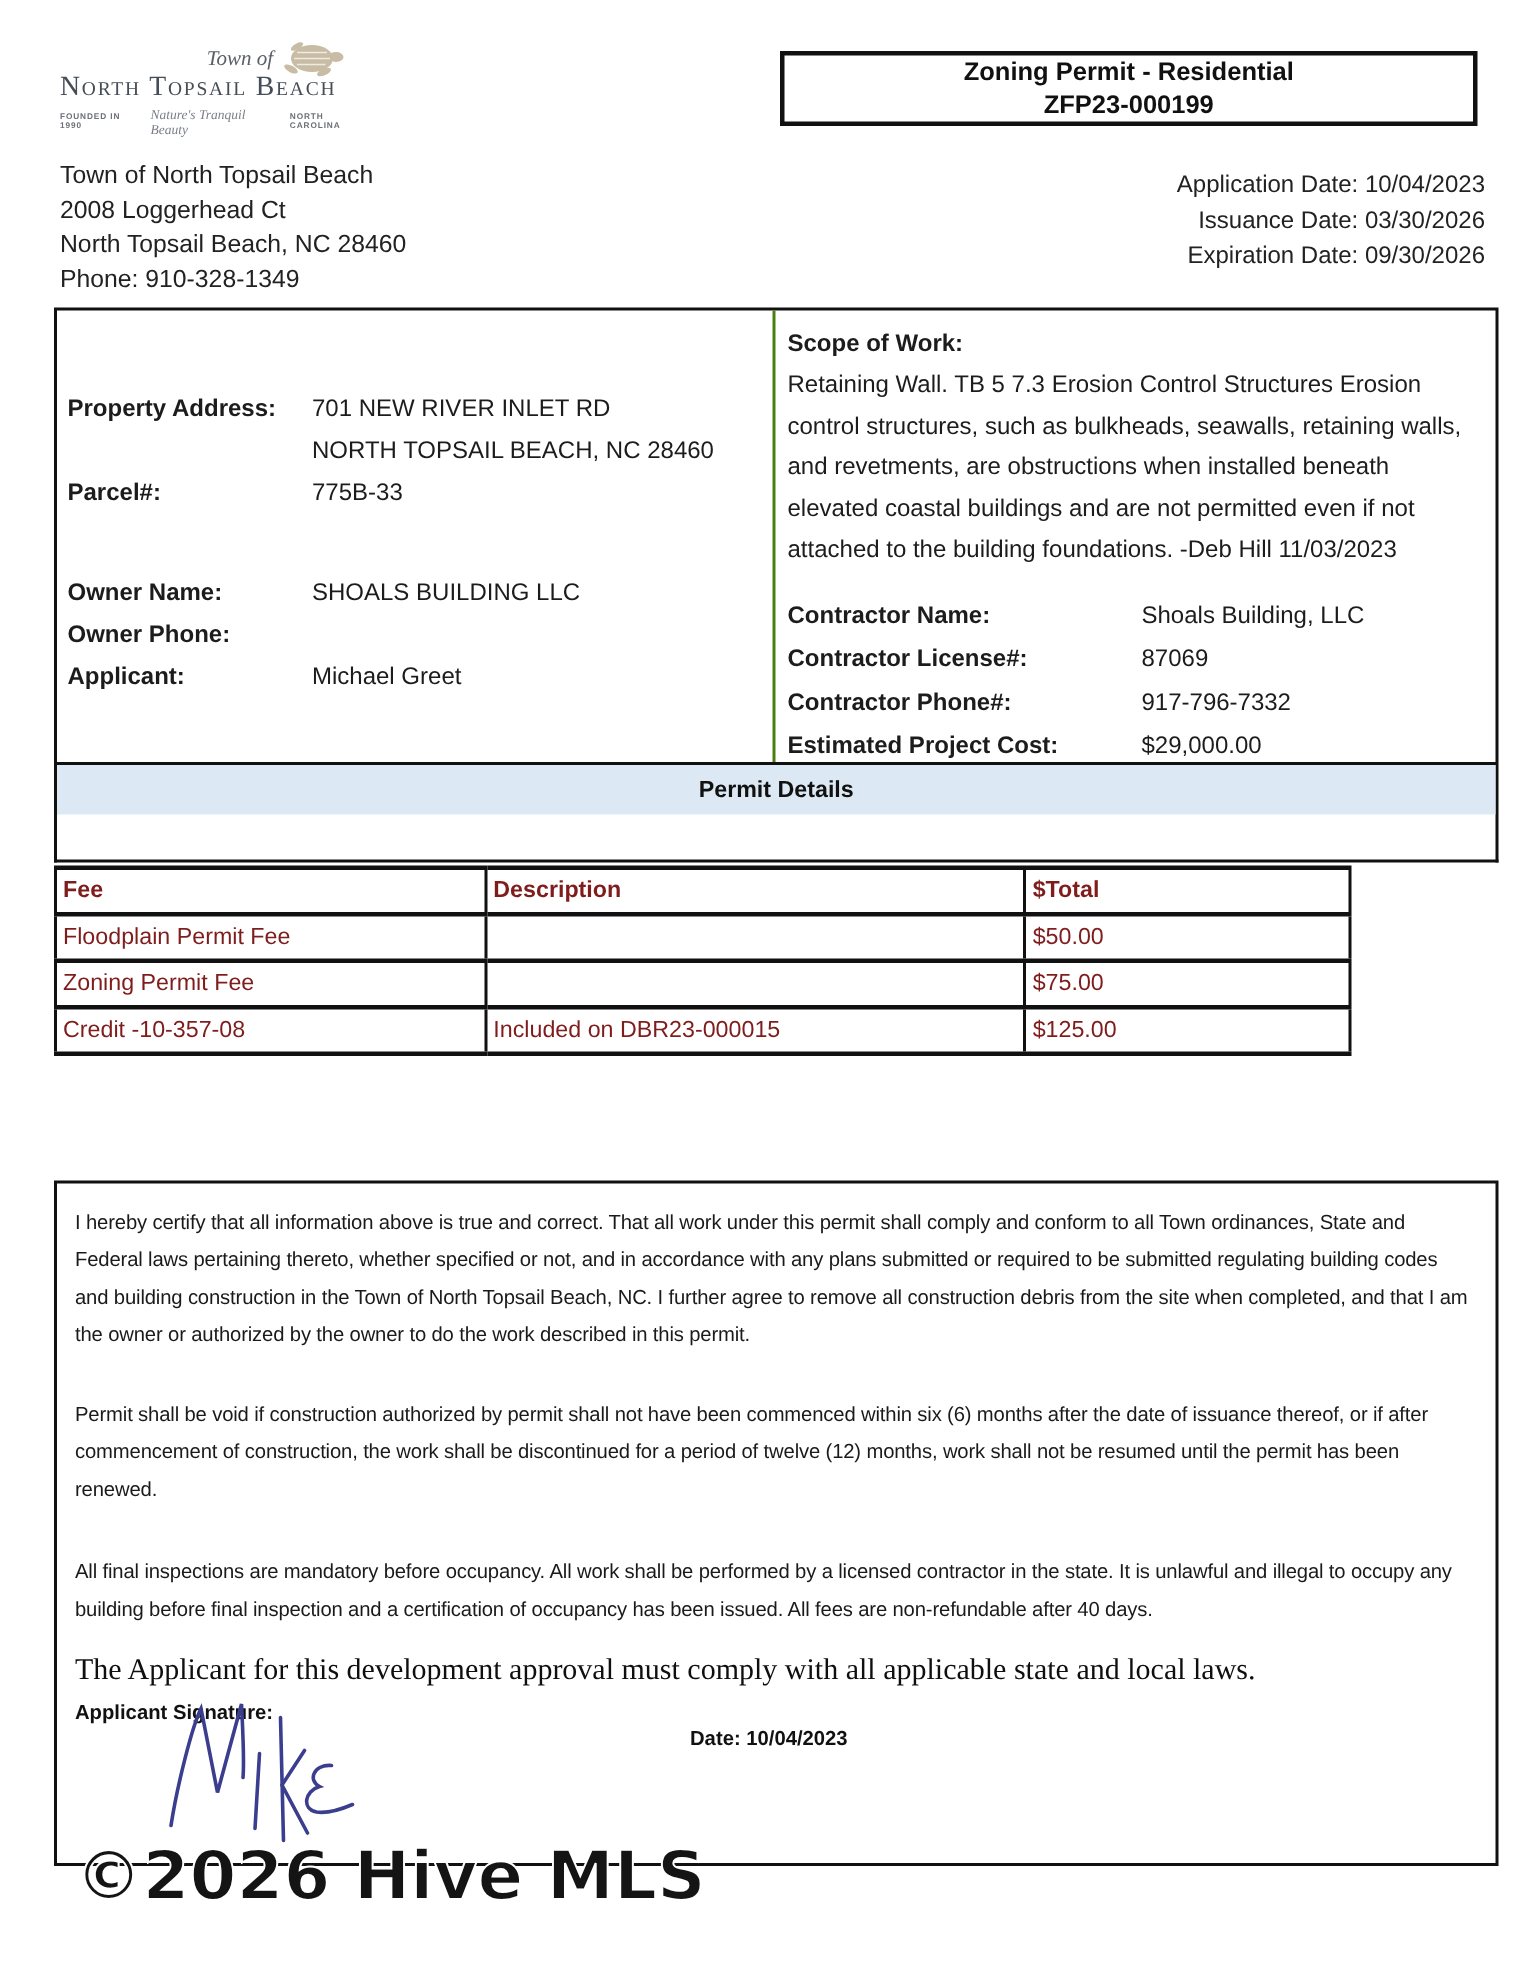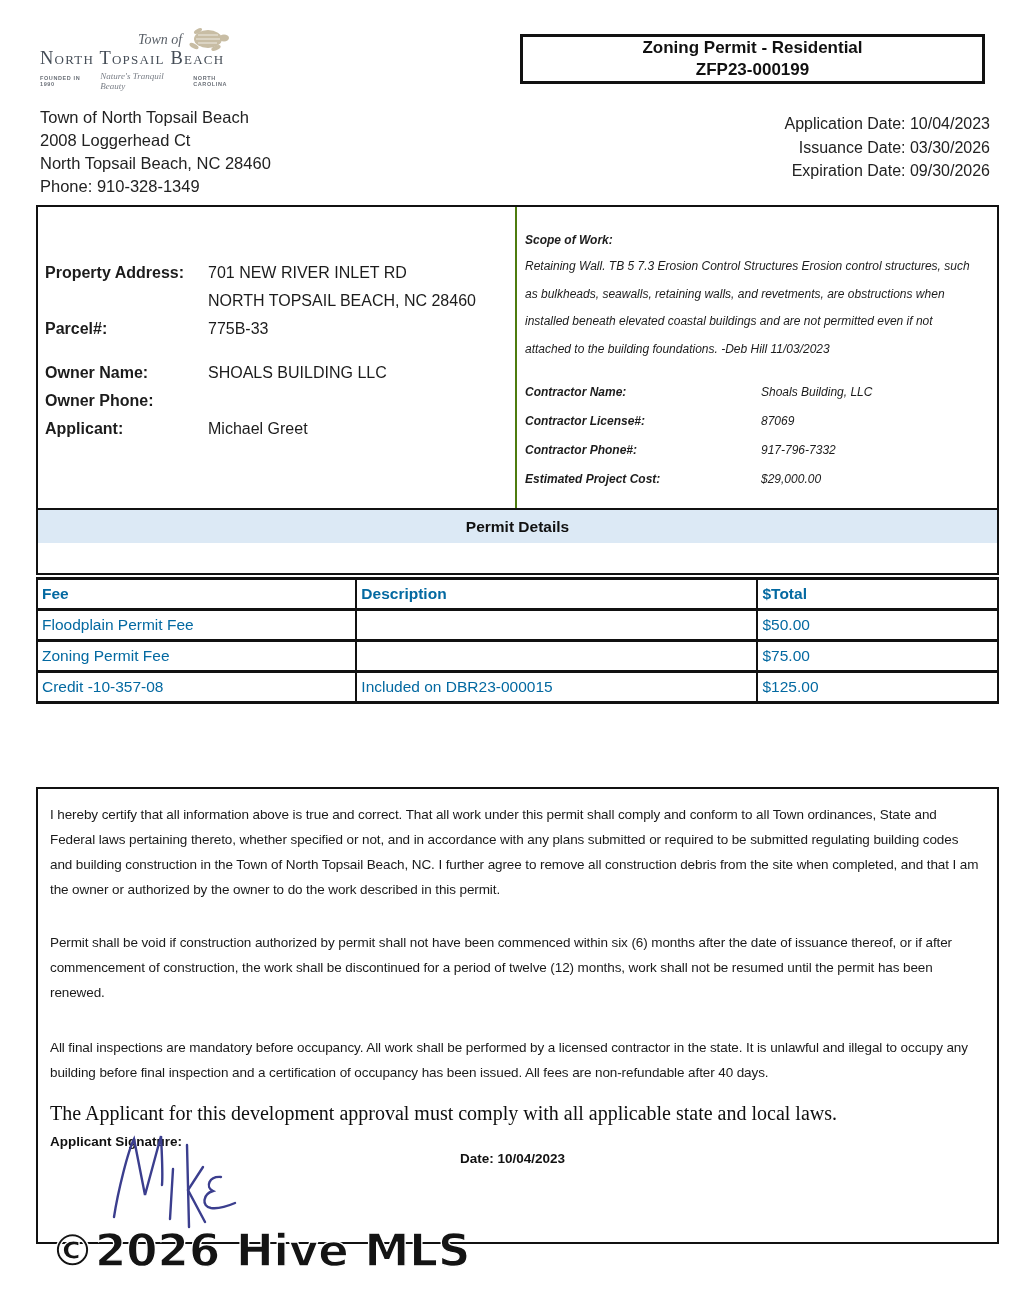--- a/index.html
+++ b/index.html
@@ -27,37 +27,37 @@
   .dates{position:absolute;right:34px;top:112px;text-align:right;font-size:16px;line-height:23.5px;color:#222;margin-left:47px;}
   
   .info-box{
     position:absolute;left:36px;top:205px;width:963px;height:305px;
     border:2px solid #111;box-sizing:border-box;display:flex;
   }
   .info-left{width:479px;border-right:2px solid #4d7c0f;box-sizing:border-box;
     padding:52px 6px 0 7px;font-size:16px;}
   .info-row{display:grid;grid-template-columns:163px 1fr;line-height:28px;}
   .info-row .lbl{font-weight:bold;}
-  .info-right{flex:1;padding:20px 12px 8px 8px;font-size:12px;box-sizing:border-box;font-style:italic;}
+  .info-right{flex:1;padding:10px 12px 8px 8px;font-size:16px;box-sizing:border-box;}
   .scope-lbl{font-weight:bold;line-height:26px;}
   .scope-text{line-height:27.5px;width:455px;}
   .contractor{margin-top:15px;}
   .c-row{display:grid;grid-template-columns:236px 1fr;line-height:29px;}
   .c-row .lbl{font-weight:bold;}
   
   .permit-band-box{
     position:absolute;left:36px;top:510px;width:963px;height:65px;
     border:2px solid #111;border-top:none;box-sizing:border-box;
   }
   .permit-band{height:33px;display:flex;align-items:center;justify-content:center;
     font-weight:bold;font-size:15.5px;color:#111;}
   
   .fee-table{
-    position:absolute;left:36px;top:577px;width:963px;
-    border-collapse:collapse;font-size:15.5px;color:#0369a1;
+    position:absolute;left:36px;top:577px;width:865px;
+    border-collapse:collapse;font-size:15.5px;color:#7f1d1d;
   }
   .fee-table th,.fee-table td{
     border:2px solid #111;border-top-width:3px;border-bottom-width:3px;
     text-align:left;padding:0 0 0 4px;height:28px;font-weight:normal;
   }
   .fee-table th{font-weight:bold;}
   
   .cert-box{
     position:absolute;left:36px;top:787px;width:963px;height:457px;
     border:2px solid #111;box-sizing:border-box;padding:13px 14px 0 12px;
@@ -129,21 +129,21 @@
         <span class="lbl">Property Address:</span>
         <span>
           <span>701 NEW RIVER INLET RD</span><br>
           <span>NORTH TOPSAIL BEACH, NC 28460</span>
         </span>
       </div>
       <div class="info-row">
         <span class="lbl">Parcel#:</span>
         <span>775B-33</span>
       </div>
-      <div class="info-row" style="margin-top:16px;">
+      <div class="info-row" style="margin-top:39px;">
         <span class="lbl">Owner Name:</span>
         <span>SHOALS BUILDING LLC</span>
       </div>
       <div class="info-row">
         <span class="lbl">Owner Phone:</span>
         <span></span>
       </div>
       <div class="info-row">
         <span class="lbl">Applicant:</span>
         <span>Michael Greet</span>

